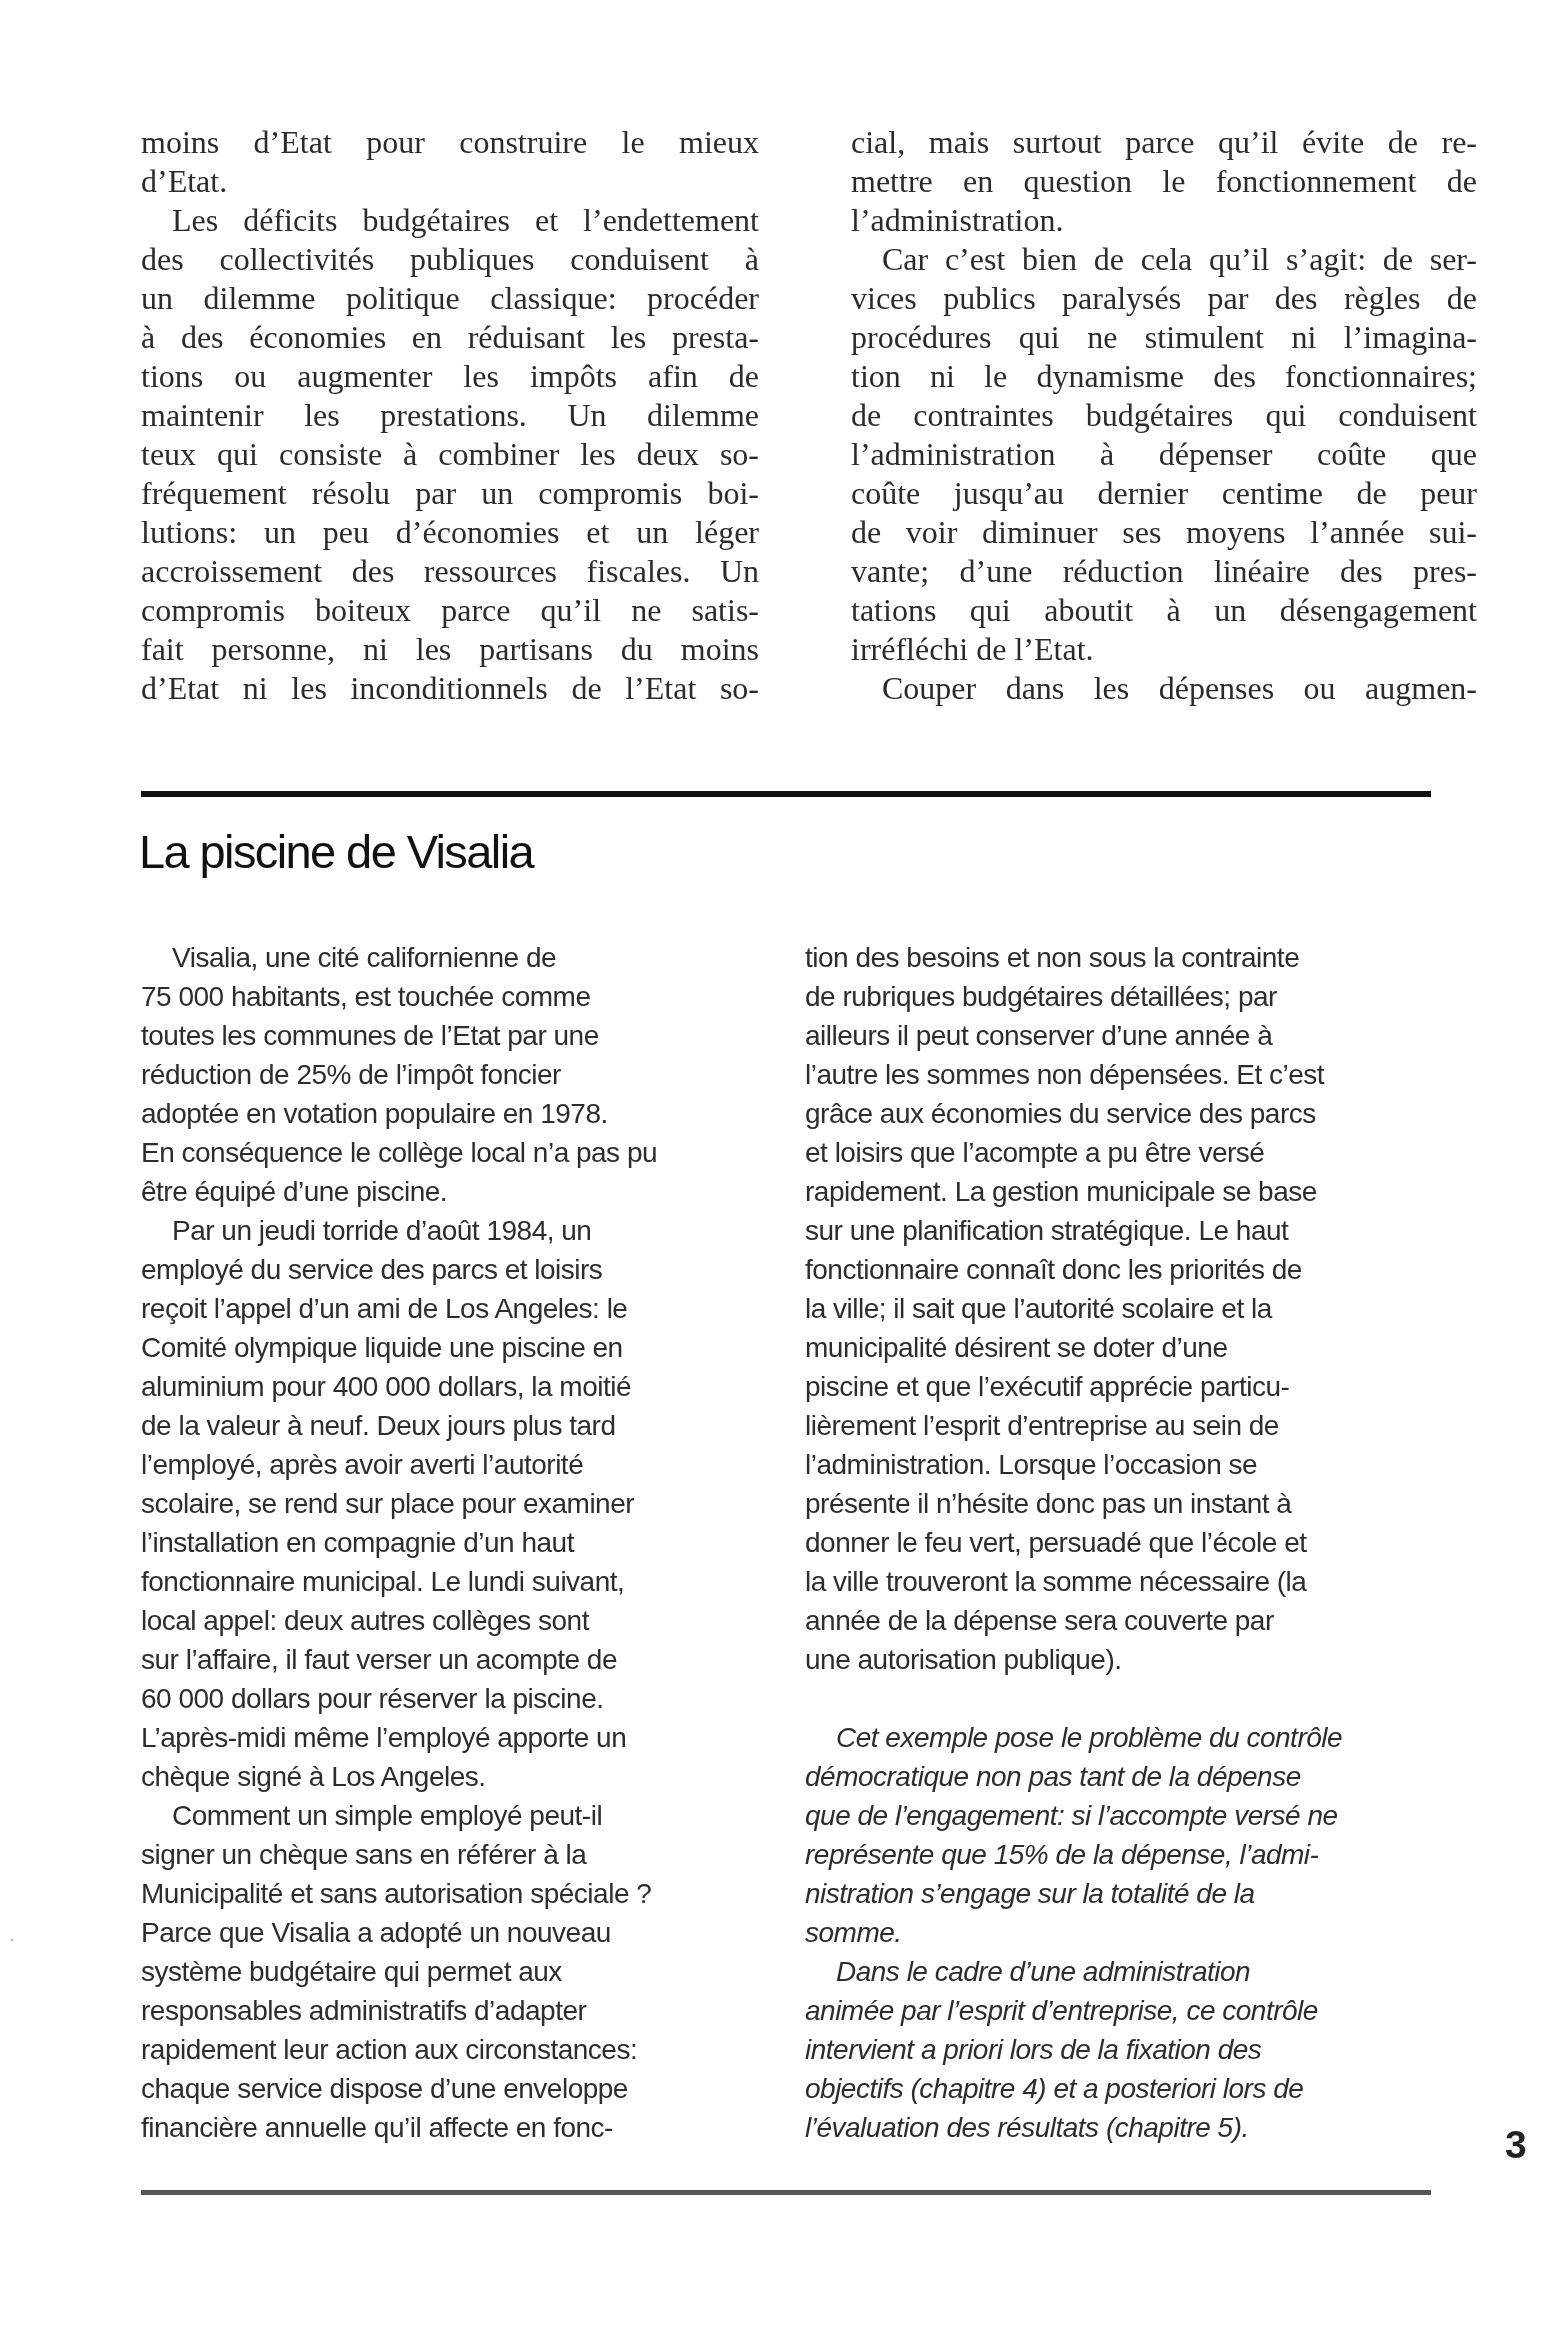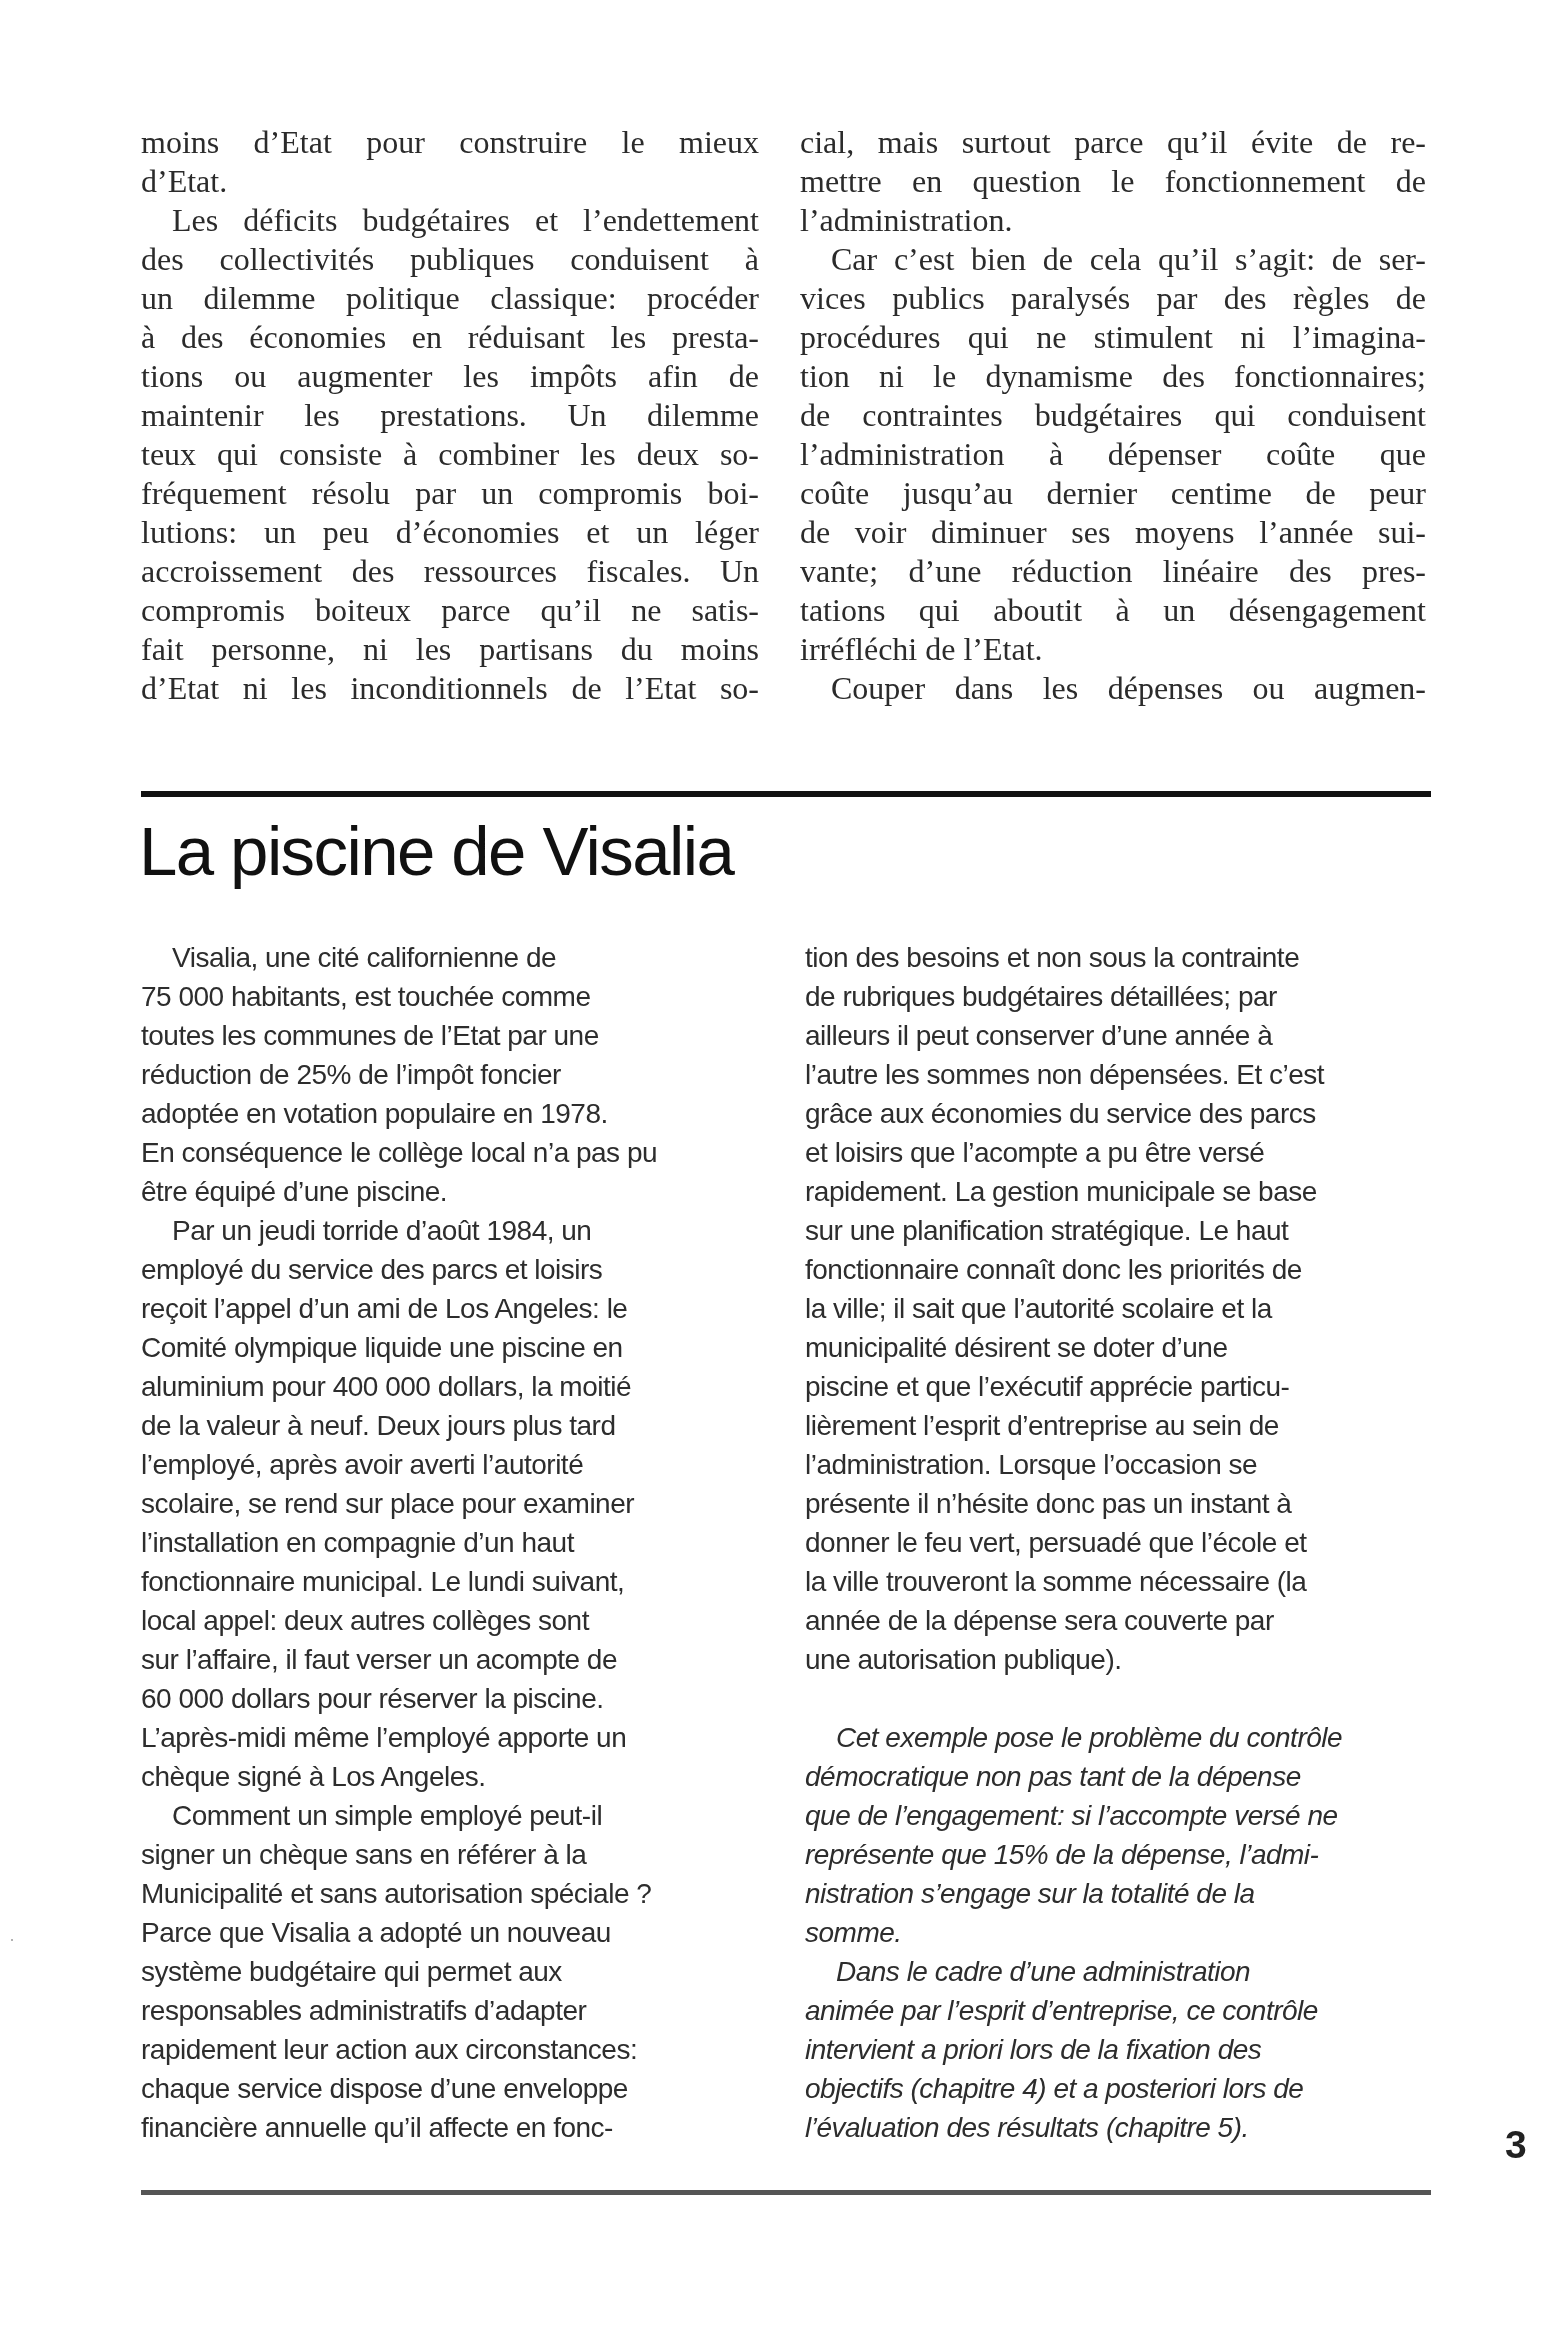--- a/index.html
+++ b/index.html
@@ -6,21 +6,21 @@
   body { width: 1564px; height: 2342px; position: relative; overflow: hidden; color: #2a2a2a; }
   .col { position: absolute; }
   .serif-col { font-family: "Liberation Serif", "DejaVu Serif", serif; font-size: 32px; line-height: 39px; text-align: justify; color: #2b2b2b; }
   .sans-col { font-family: "Liberation Sans", "DejaVu Sans", sans-serif; font-size: 28px; line-height: 39px; color: #2d2d2d; letter-spacing: -0.5px; }
   .line { display: block; white-space: nowrap; }
   .just { text-align-last: justify; text-align: justify; white-space: normal; display: block; font-family: Liberation Serif, serif; }
   .indent { text-indent: 31px; }
   .italic { font-style: italic; }
   .rule-top { position: absolute; left: 141px; top: 791px; width: 1290px; height: 6.3px; background: #111111; }
   .rule-bottom { position: absolute; left: 141px; top: 2190px; width: 1290px; height: 4.7px; background: #555555; }
-  .title { position: absolute; left: 139px; top: 813px; font-family: "Liberation Sans", "DejaVu Sans", sans-serif; font-size: 69px; line-height: 78px; color: #111111; letter-spacing: -1.6px; margin: 0; font-weight: normal; }
+  .title { position: absolute; left: 139px; top: 813px; font-family: "Liberation Sans", "DejaVu Sans", sans-serif; font-size: 47px; line-height: 78px; color: #111111; letter-spacing: -1.6px; margin: 0; font-weight: normal; }
   .page-number { position: absolute; left: 1505px; top: 2123px; font-family: "Liberation Sans", "DejaVu Sans", sans-serif; font-size: 39px; color: #222222; font-weight: bold; }
   .dot { position: absolute; left: 11px; top: 1939px; width: 2.3px; height: 2.3px; background: #999; border-radius: 50%; }
 </style>
 </head>
 <body>
 
 <div class="col serif-col" style="left:141px; top:123px; width:618px;" id="top-left">
     <span class="just">moins d’Etat pour construire le mieux</span>
     <span class="line">d’Etat.</span>
     <span class="just indent">Les déficits budgétaires et l’endettement</span>
@@ -30,21 +30,21 @@
     <span class="just">tions ou augmenter les impôts afin de</span>
     <span class="just">maintenir les prestations. Un dilemme</span>
     <span class="just">teux qui consiste à combiner les deux so-</span>
     <span class="just">fréquement résolu par un compromis boi-</span>
     <span class="just">lutions: un peu d’économies et un léger</span>
     <span class="just">accroissement des ressources fiscales. Un</span>
     <span class="just">compromis boiteux parce qu’il ne satis-</span>
     <span class="just">fait personne, ni les partisans du moins</span>
     <span class="just">d’Etat ni les inconditionnels de l’Etat so-</span>
   </div>
-<div class="col serif-col" style="left:800px; top:123px; width:626px;" id="top-right">
+<div class="col serif-col" style="left:851px; top:123px; width:626px;" id="top-right">
     <span class="just">cial, mais surtout parce qu’il évite de re-</span>
     <span class="just">mettre en question le fonctionnement de</span>
     <span class="line">l’administration.</span>
     <span class="just indent">Car c’est bien de cela qu’il s’agit: de ser-</span>
     <span class="just">vices publics paralysés par des règles de</span>
     <span class="just">procédures qui ne stimulent ni l’imagina-</span>
     <span class="just">tion ni le dynamisme des fonctionnaires;</span>
     <span class="just">de contraintes budgétaires qui conduisent</span>
     <span class="just">l’administration à dépenser coûte que</span>
     <span class="just">coûte jusqu’au dernier centime de peur</span>

